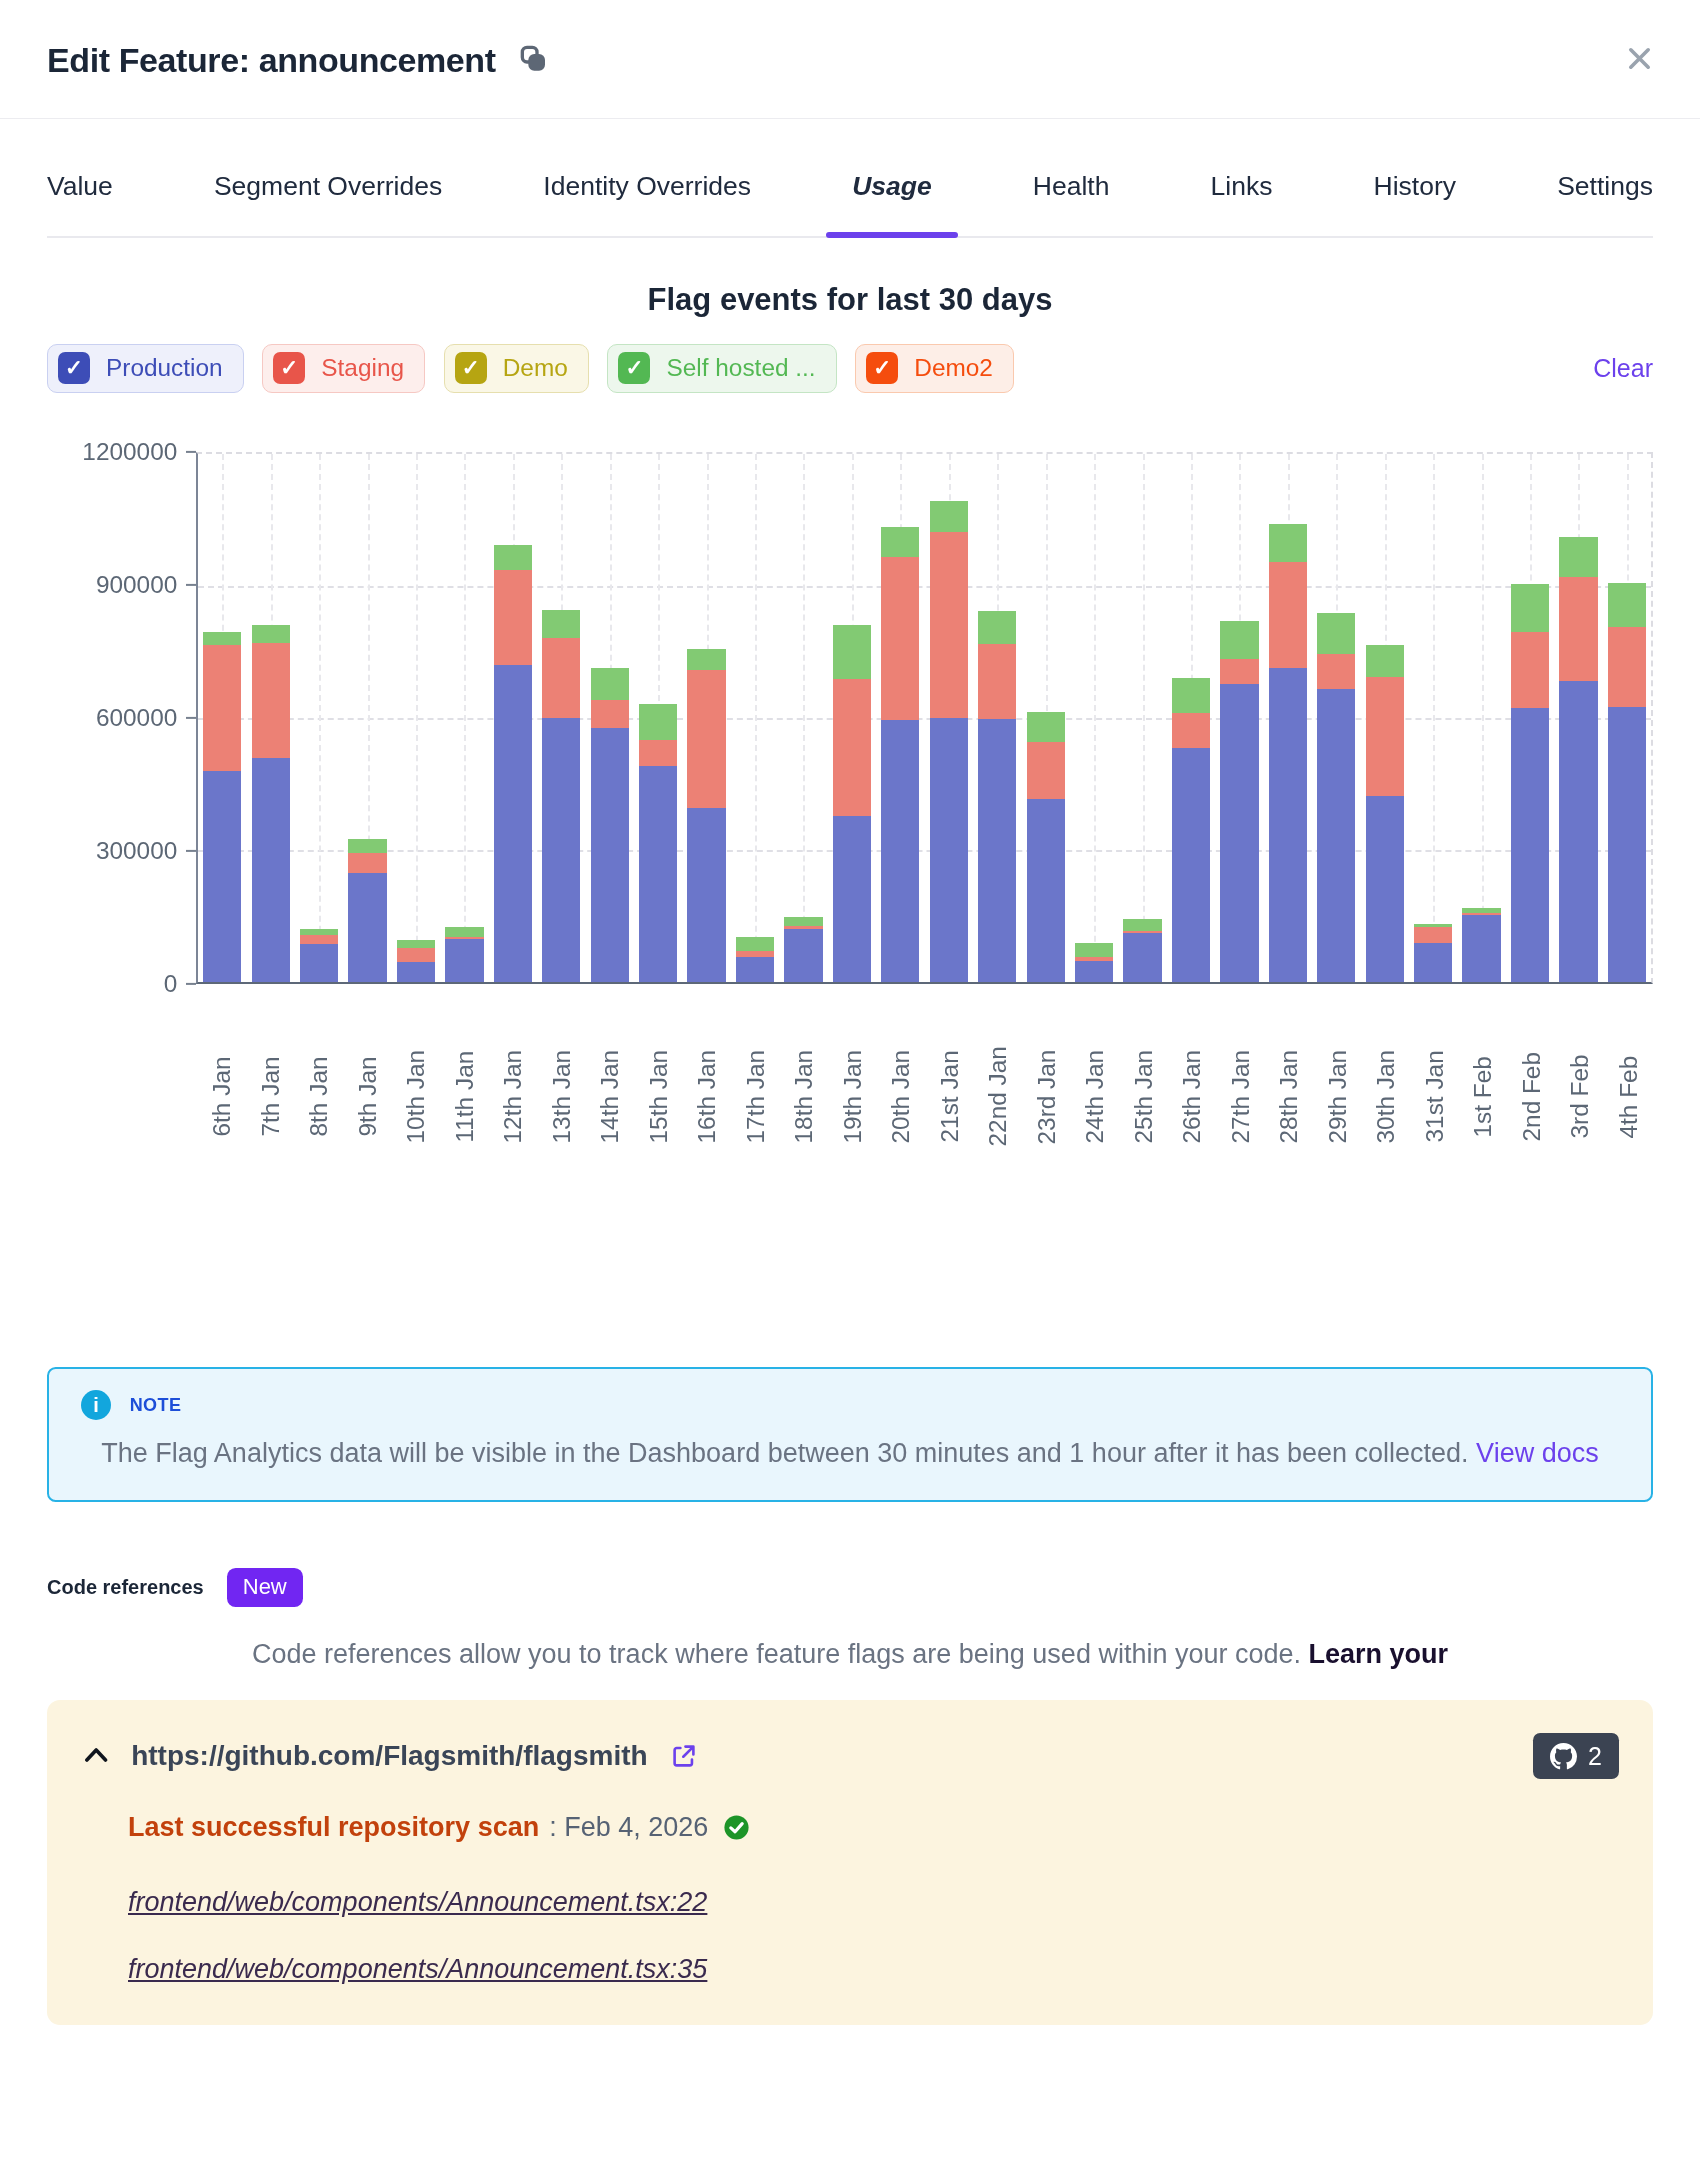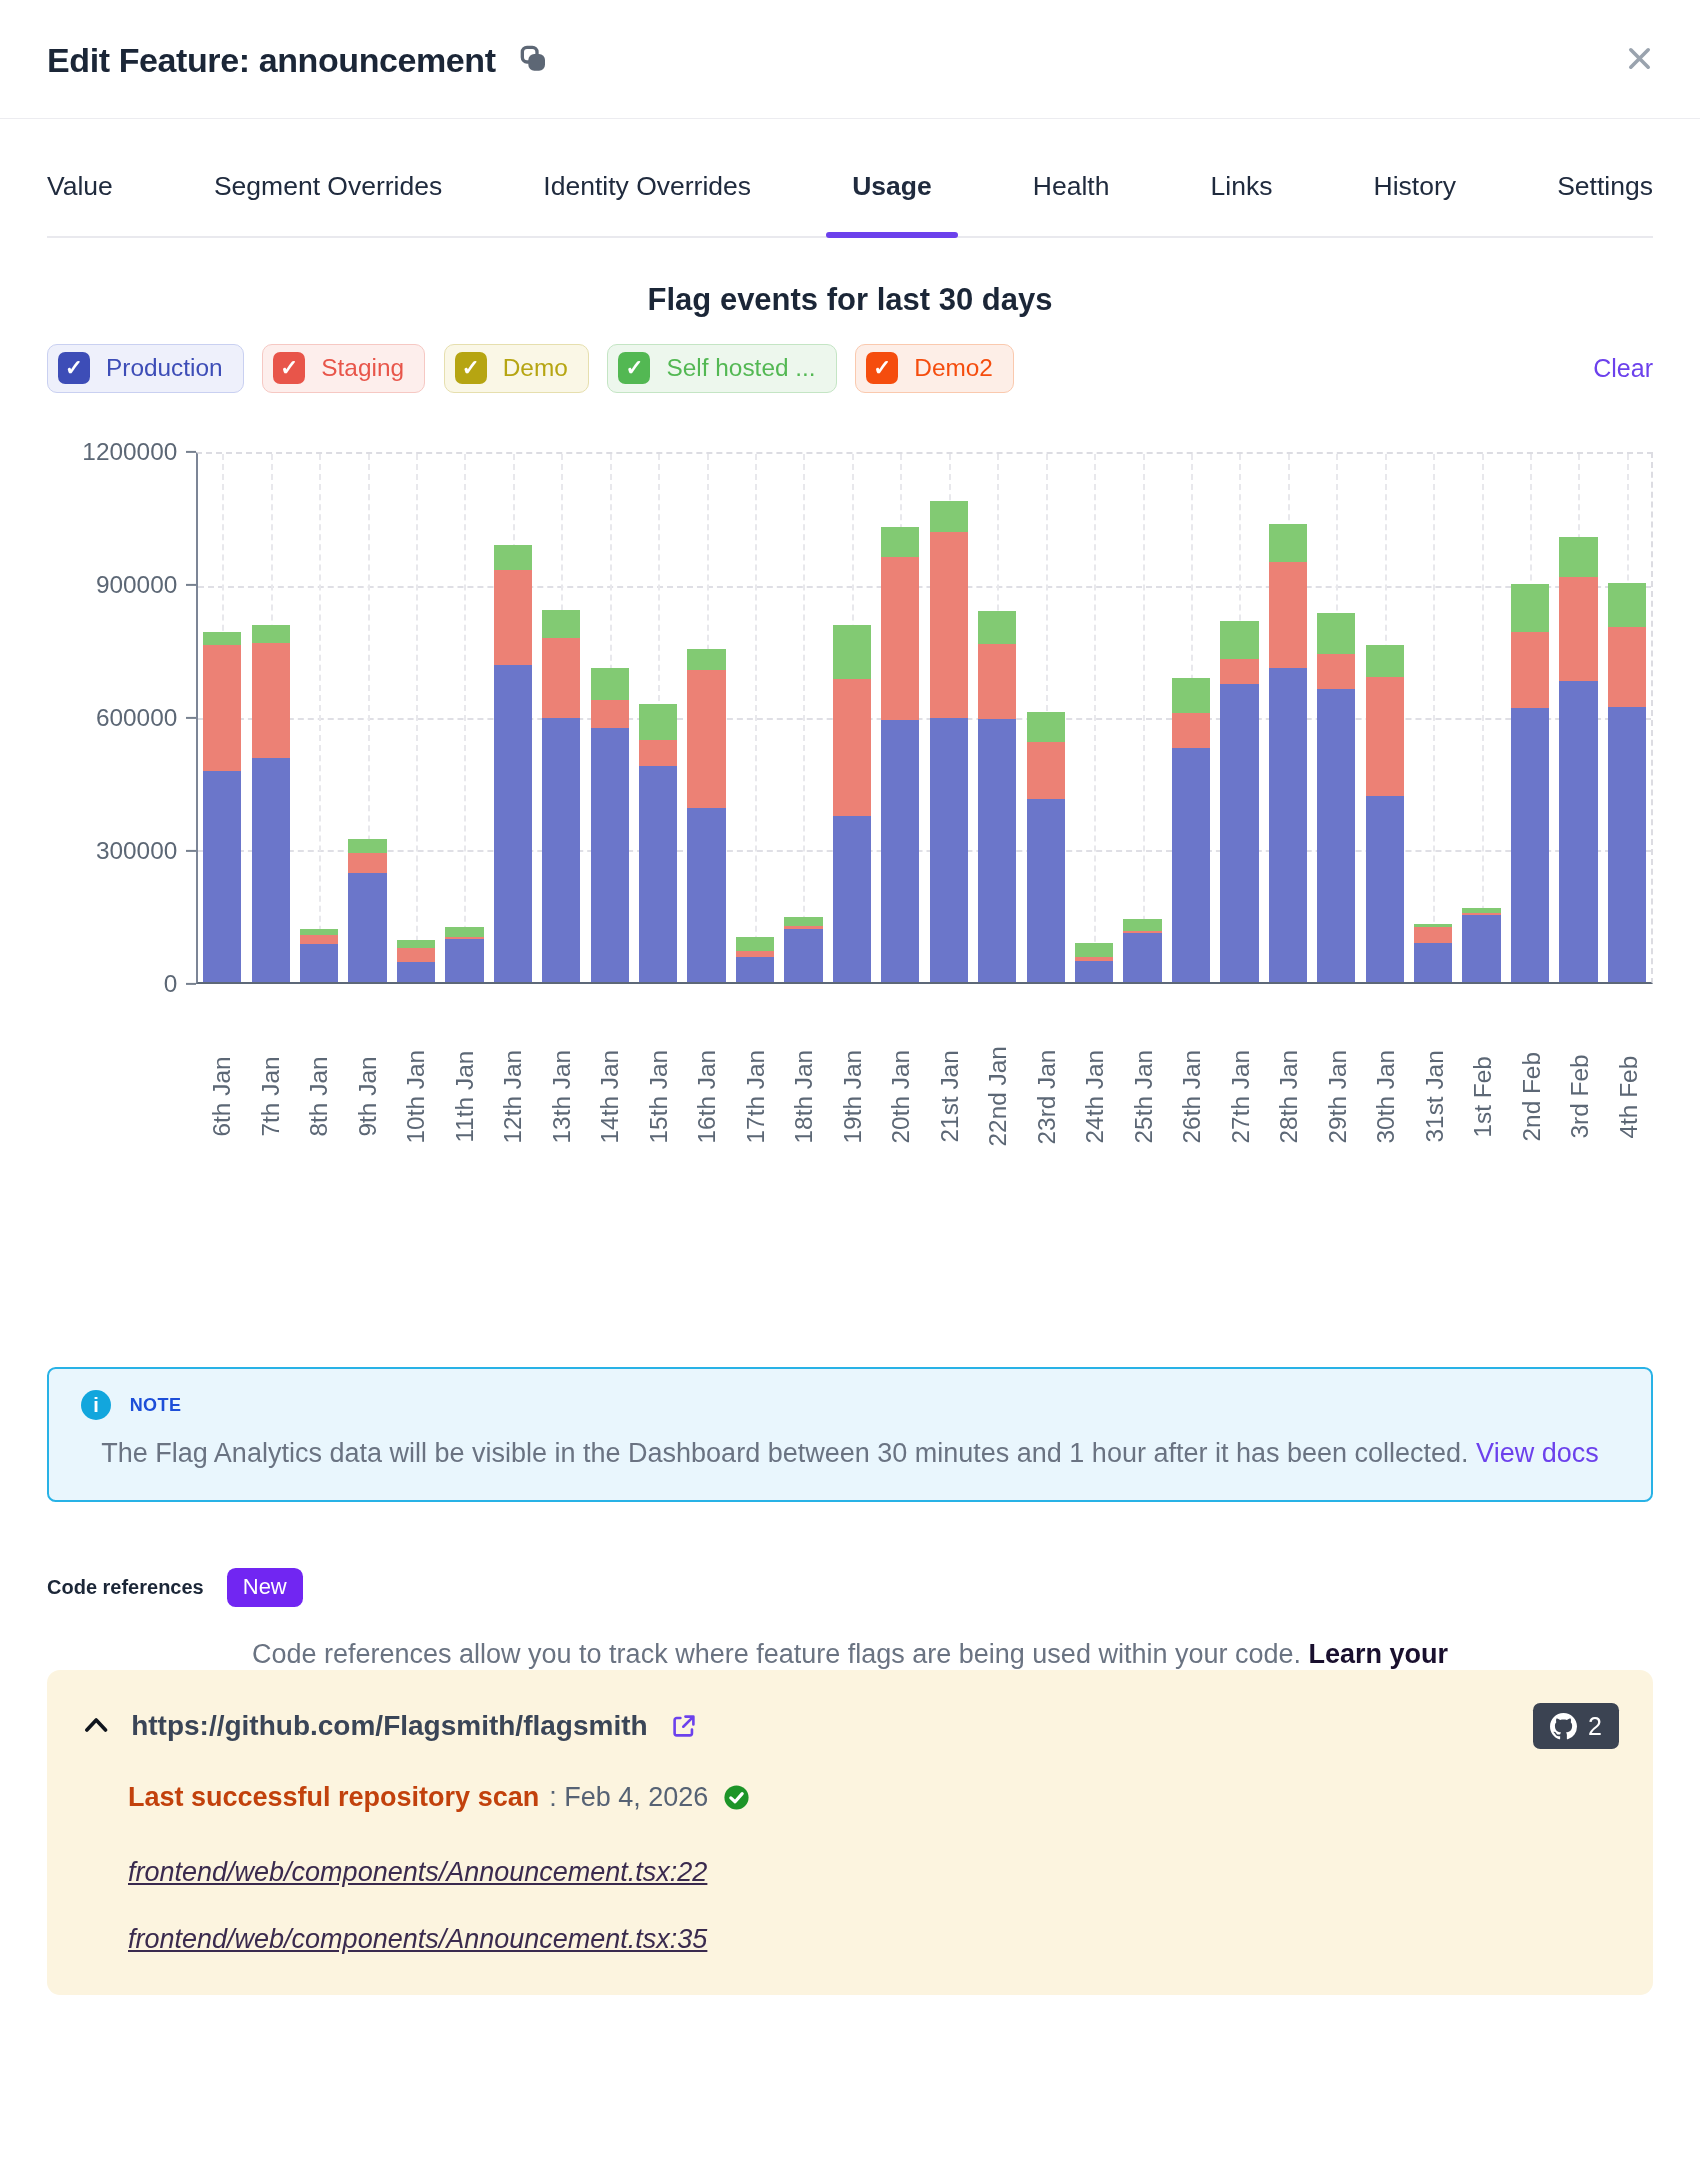--- a/index.html
+++ b/index.html
@@ -15,21 +15,21 @@
     height:2161px;overflow:hidden;color:var(--dark);
   }
   
   .modal-header{display:flex;align-items:center;padding:40px 42px 37px 47px;border-bottom:1.4px solid #ececf0;}
   .modal-title{font-size:34px;font-weight:700;letter-spacing:-0.4px;color:#1b2637;}
   .copy-icon{margin-left:21.5px;display:inline-flex;}
   .close-btn{margin-left:auto;background:none;border:none;cursor:pointer;display:inline-flex;padding:4.3px;}
   
   .tabs{display:flex;justify-content:space-between;margin:0 47px;padding-top:52px;border-bottom:2.2px solid #e9e9ee;}
   .tab{font-size:26.5px;color:#202b3e;padding-bottom:34px;position:relative;cursor:pointer;white-space:nowrap;}
-  .tab.active{font-weight:700;}
+  .tab.active{font-weight:700;font-style:italic;}
   .tab.active::after{content:'';position:absolute;left:-26px;right:-26px;bottom:-2.2px;height:5.7px;background:var(--accent);border-radius:3.6px;}
   
   .content{padding:0 47px;text-align:center;}
   .section-title{margin-top:44px;font-size:31px;font-weight:700;color:#1b2637;}
   
   .chips-row{display:flex;align-items:center;gap:18.7px;margin-top:26px;}
   .chip{display:inline-flex;align-items:center;gap:16px;border:1.4px solid;border-radius:10px;padding:0 20px 0 10px;font-size:24.4px;height:49px;cursor:pointer;}
   .cb{width:32px;height:32px;border-radius:7.2px;color:#fff;display:flex;align-items:center;justify-content:center;font-size:21.5px;font-weight:700;flex:none;}
   .clear-link{margin-left:auto;color:var(--accent);font-size:25px;font-weight:400;text-decoration:none;cursor:pointer;}
   
@@ -54,21 +54,21 @@
   .info-icon{width:30px;height:30px;border-radius:50%;background:#12a6dd;color:#fff;font-size:20px;font-weight:700;display:flex;align-items:center;justify-content:center;flex:none;}
   .note-title{font-size:18px;font-weight:700;color:#1d4ed8;letter-spacing:0.4px;}
   .note-body{margin-top:14.3px;font-size:27px;color:var(--bodygray);line-height:1.42;}
   .view-docs{color:var(--accent);text-decoration:none;cursor:pointer;}
   
   .cr-head{margin-top:66px;display:flex;align-items:center;gap:23px;}
   .cr-title{font-size:20px;font-weight:700;color:#1b2637;}
   .new-badge{background:#7126f2;color:#fff;font-size:22px;padding:8.6px 16px;border-radius:8.6px;line-height:1;}
   .cr-desc{margin-top:32px;font-size:27px;color:var(--bodygray);}
   .learn-more{color:#190f2e;font-weight:700;text-decoration:none;cursor:pointer;}
-  .repo-card{background:#fcf4df;border-radius:13px;padding:33px 34px 40px;}
+  .repo-card{margin-top:30px;background:#fcf4df;border-radius:13px;padding:33px 34px 40px;}
   .repo-head{display:flex;align-items:center;gap:20px;}
   .chevron-btn{background:none;border:none;display:inline-flex;cursor:pointer;padding:2.9px;}
   .repo-url{font-size:28px;font-weight:700;color:#3a4557;text-decoration:none;}
   .ext-icon{display:inline-flex;margin-left:2.9px;cursor:pointer;}
   .gh-badge{margin-left:auto;background:#3b4352;color:#fff;border-radius:7.2px;padding:8.6px 17px;display:flex;gap:11.5px;align-items:center;font-size:25px;}
   .scan-row{margin-top:33px;margin-left:47px;font-size:27px;color:#566274;display:flex;align-items:center;gap:10px;}
   .scan-label{font-weight:700;color:#c2410c;}
   .ref-links{margin-top:44px;margin-left:47px;display:flex;flex-direction:column;gap:36px;}
   .ref-link{font-size:27px;font-style:italic;text-decoration:underline;color:#3a2a4e;width:fit-content;cursor:pointer;}
 </style>

